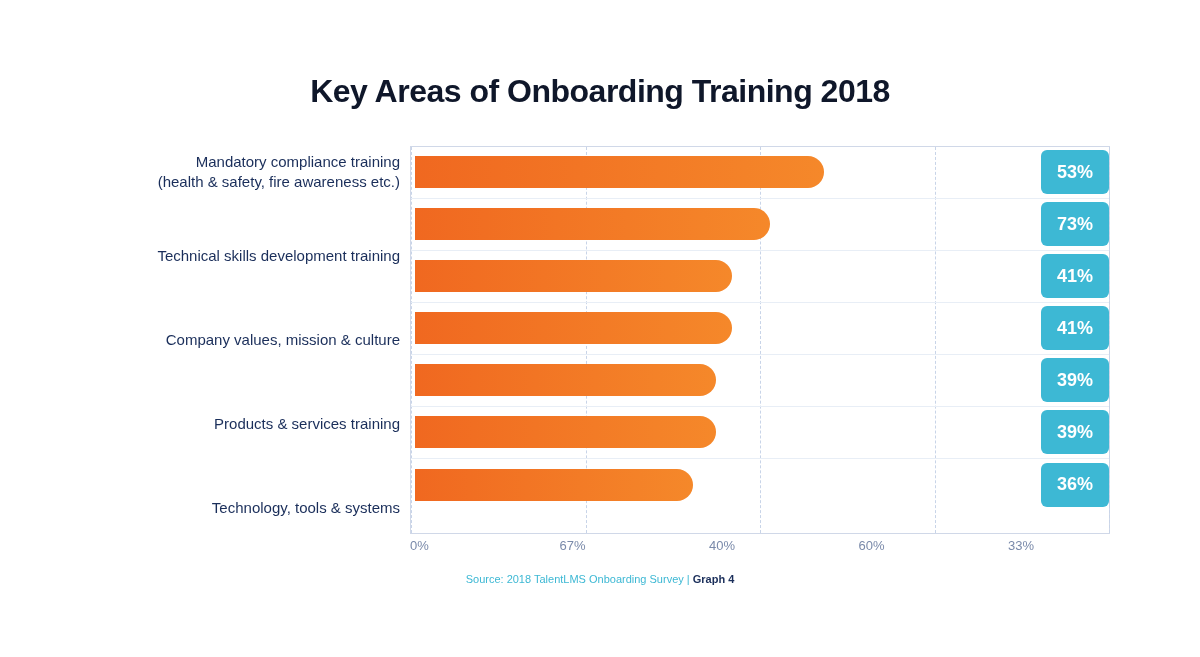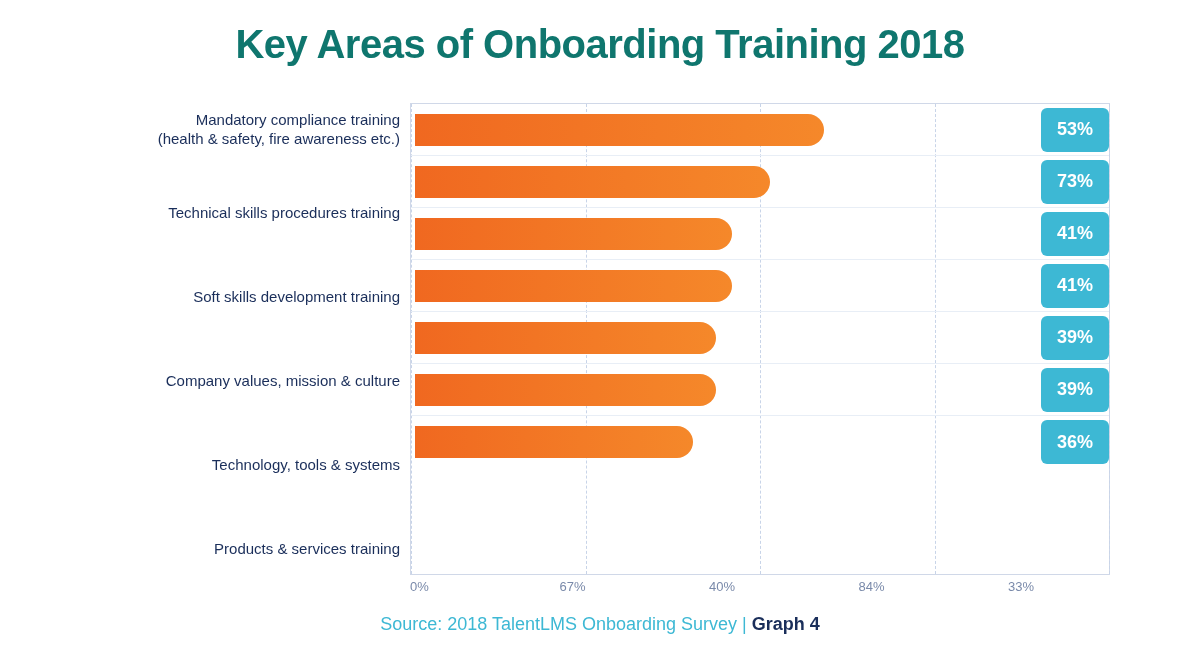--- a/index.html
+++ b/index.html
@@ -13,23 +13,23 @@
       align-items: center;
       justify-content: center;
       overflow: hidden;
     }
     .chart-container {
       width: 1100px;
       padding: 20px 40px;
     }
     .chart-title {
       text-align: center;
-      font-size: 40px;
+      font-size: 32px;
       font-weight: 700;
-      color: #0f766e;
+      color: #0f172a;
       margin-bottom: 36px;
       letter-spacing: -0.5px;
     }
     .chart-area {
       display: flex;
       flex-direction: column;
       width: 100%;
     }
     .chart-body {
       display: flex;
@@ -133,43 +133,42 @@
       text-align: left;
       flex: 1;
     }
     .x-tick:last-child {
       text-align: right;
       flex: 0;
       padding-right: 76px;
     }
     .source-line {
       text-align: center;
-      font-size: 18px;
+      font-size: 11px;
       color: #3db8d4;
       margin-top: 20px;
     }
     .source-line span.bold {
       font-weight: 700;
       color: #1a2e5a;
     }
   </style>
 </head>
 <body>
 
 <div class="chart-container">
   <h1 class="chart-title">Key Areas of Onboarding Training 2018</h1>
   <div class="chart-area">
     <div class="chart-body">
       <div class="labels-col" id="labels-col">
           <div class="label-item">Mandatory compliance training<br>(health &amp; safety, fire awareness etc.)</div>
-          <div class="label-item">Technical skills procedures training</div>
-          <div class="label-item">Soft skills development training</div>
+          <div class="label-item">Technical skills development training</div>
           <div class="label-item">Company values, mission &amp; culture</div>
+          <div class="label-item">Products &amp; services training</div>
           <div class="label-item">Technology, tools &amp; systems</div>
-          <div class="label-item">Products &amp; services training</div>
         </div>
       <div style="flex:1; display:flex; flex-direction:column;">
         <div class="bars-section" id="bars-section">
           <div class="grid-lines" id="grid-lines">
               <div class="grid-line" style="position: absolute; left: 0%; top: 0px; bottom: 0px; border-left: 1.5px dashed rgb(200, 212, 232);"></div>
               <div class="grid-line" style="position: absolute; left: 25%; top: 0px; bottom: 0px; border-left: 1.5px dashed rgb(200, 212, 232);"></div>
               <div class="grid-line" style="position: absolute; left: 50%; top: 0px; bottom: 0px; border-left: 1.5px dashed rgb(200, 212, 232);"></div>
               <div class="grid-line" style="position: absolute; left: 75%; top: 0px; bottom: 0px; border-left: 1.5px dashed rgb(200, 212, 232);"></div>
               <div class="grid-line" style="position: absolute; left: 100%; top: 0px; bottom: 0px; border-left: 1.5px dashed rgb(200, 212, 232);"></div>
             </div>
@@ -217,20 +216,20 @@
                 <div class="value-badge">36%</div>
               </div>
             </div>
         </div>
       </div>
     </div>
     <div class="x-axis" id="x-axis">
         <div class="x-tick" style="flex: 1 1 0%;">0%</div>
         <div class="x-tick" style="flex: 1 1 0%;">67%</div>
         <div class="x-tick" style="flex: 1 1 0%;">40%</div>
-        <div class="x-tick" style="flex: 1 1 0%;">84%</div>
+        <div class="x-tick" style="flex: 1 1 0%;">60%</div>
         <div class="x-tick" style="flex: 0 1 0%; padding-right: 76px; text-align: right;">33%</div>
       </div>
   </div>
   <div class="source-line">
     <span>Source: 2018 TalentLMS Onboarding Survey  |  </span><span class="bold">Graph 4</span>
   </div>
 </div>
 
 </body></html>

